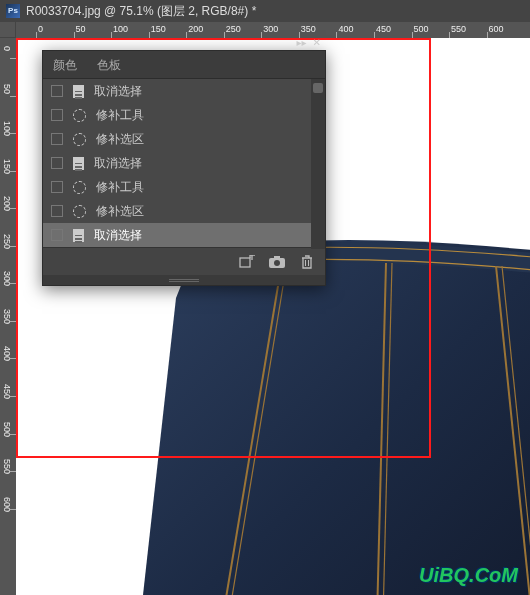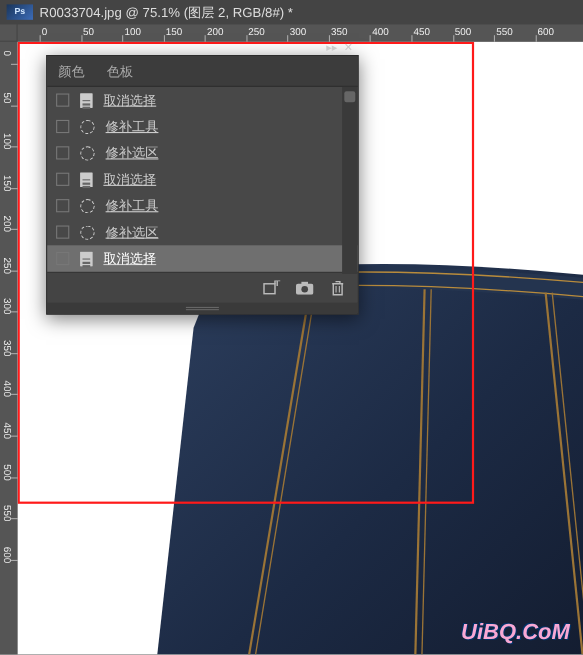--- a/index.html
+++ b/index.html
@@ -18,21 +18,21 @@
 .title-bar {
   height: 22px;
   background: #444;
   display: flex;
   align-items: center;
   padding: 0 6px;
   color: #ddd;
   font-size: 12px;
 }
 .title-bar .ps-icon {
-  width: 24px; height: 14px;
+  width: 14px; height: 14px;
   background: linear-gradient(135deg,#1a355a,#3c6cb8);
   margin-right: 6px;
   display: inline-block;
   font-size: 8px; color: #d0e6ff; text-align: center; line-height: 14px;
   font-weight: bold;
 }
 
 
 .ruler-h {
   position: absolute;
@@ -169,21 +169,20 @@
   border-left: 1px solid #2c2c2c;
   border-right: 1px solid #2c2c2c;
   margin-bottom: -1px;
 }
 .panel-body {
   background: #484848;
   position: relative;
 }
 .history-list {
   max-height: 170px;
-  text-decoration: underline;
 }
 .history-item {
   display: flex;
   align-items: center;
   height: 24px;
   padding: 0 8px;
   gap: 10px;
   color: #ccc;
   font-size: 12px;
   cursor: pointer;
@@ -260,21 +259,21 @@
   border-bottom: 1px solid #666;
 }
 
 
 .watermark {
   position: absolute;
   right: 12px; bottom: 8px;
   font-size: 20px;
   font-weight: bold;
   font-style: italic;
-  color: #f9a8d4;
+  color: #22c55e;
   text-shadow: 1px 1px 0 #003366, -1px -1px 0 #003366;
 }
 </style>
 </head>
 <body>
 
 <div class="title-bar">
   <span class="ps-icon">Ps</span>
   <span>R0033704.jpg @ 75.1% (图层 2, RGB/8#) *</span>
 </div>

